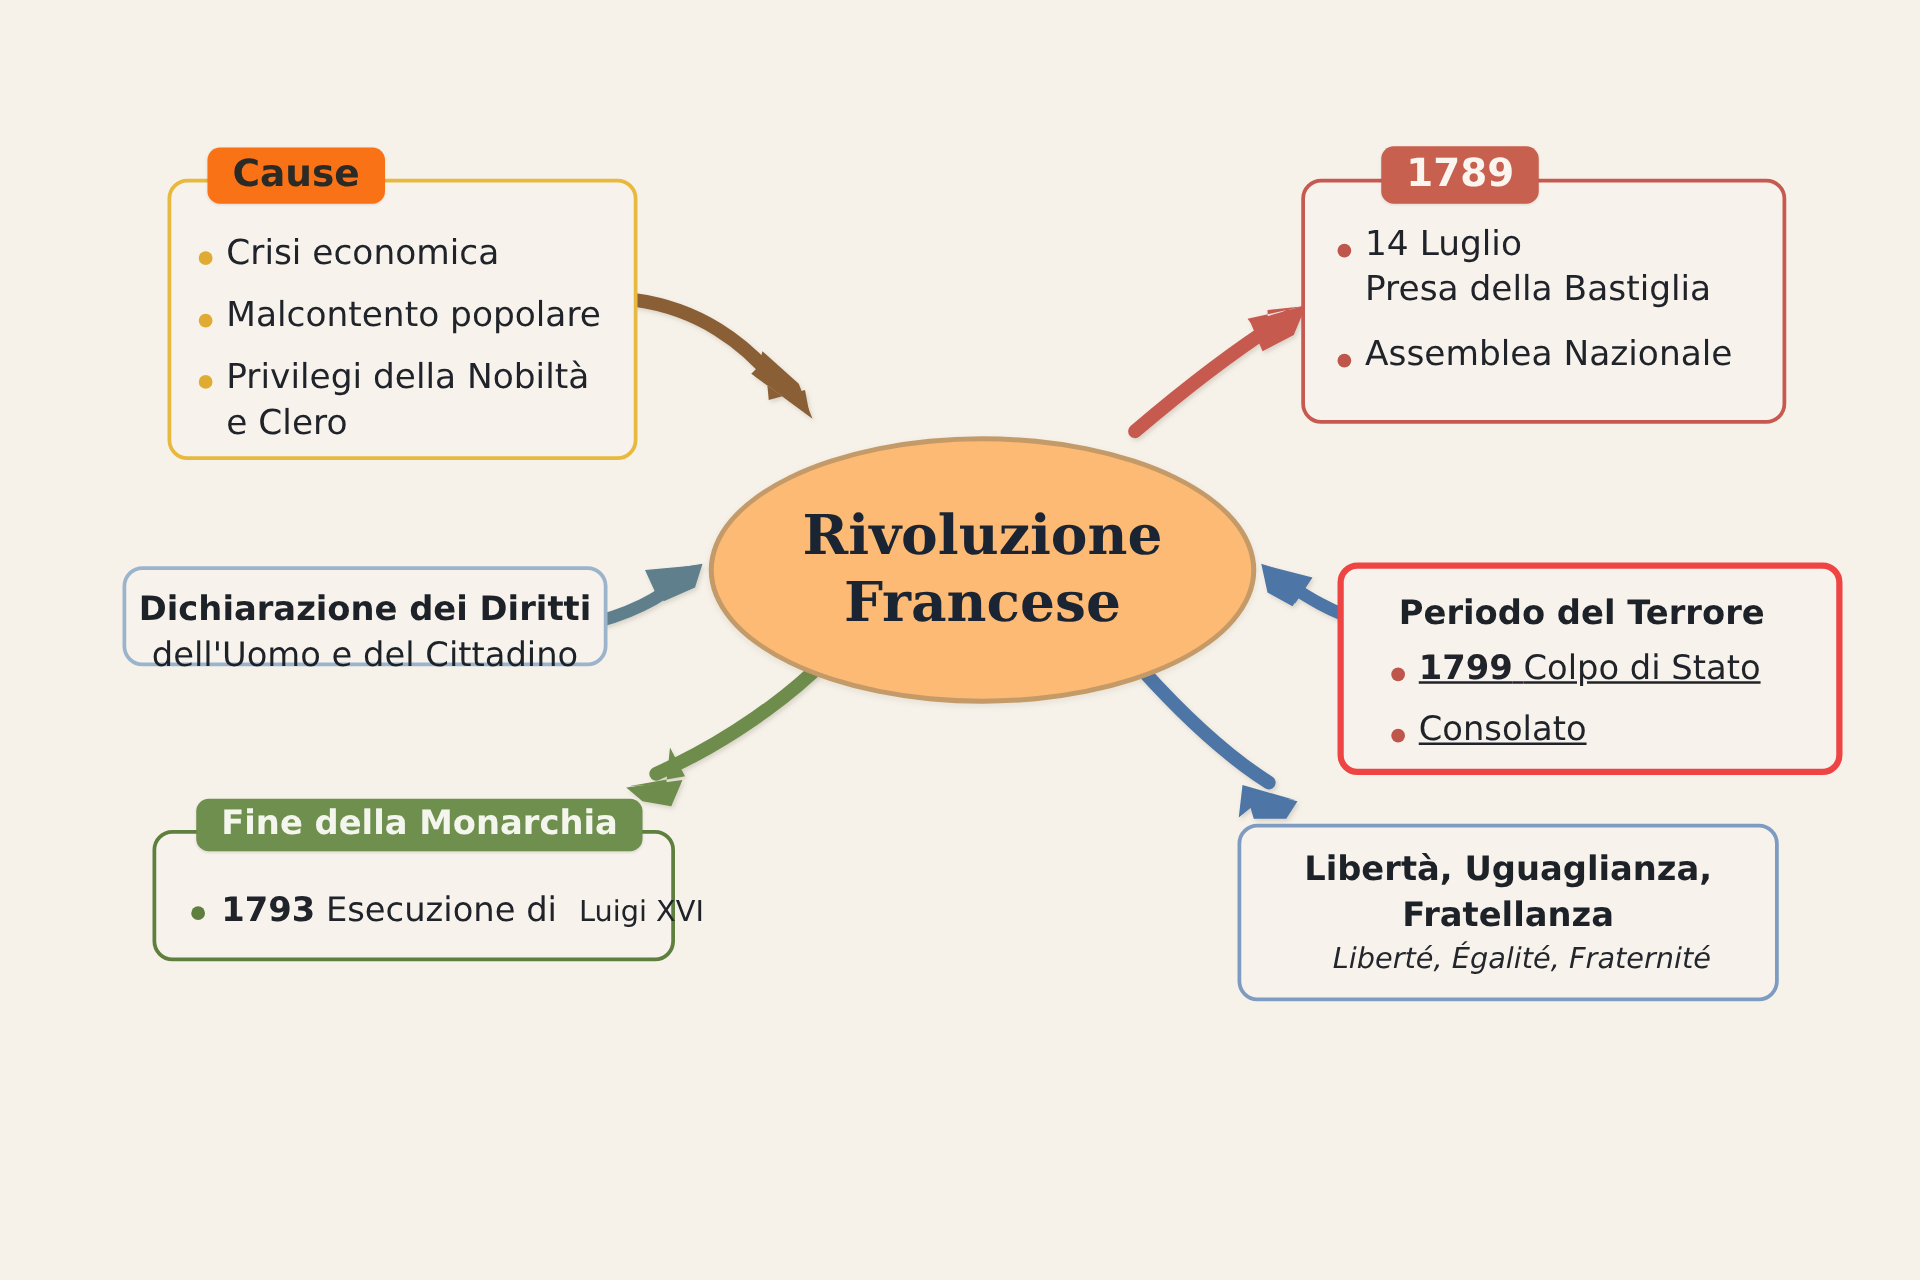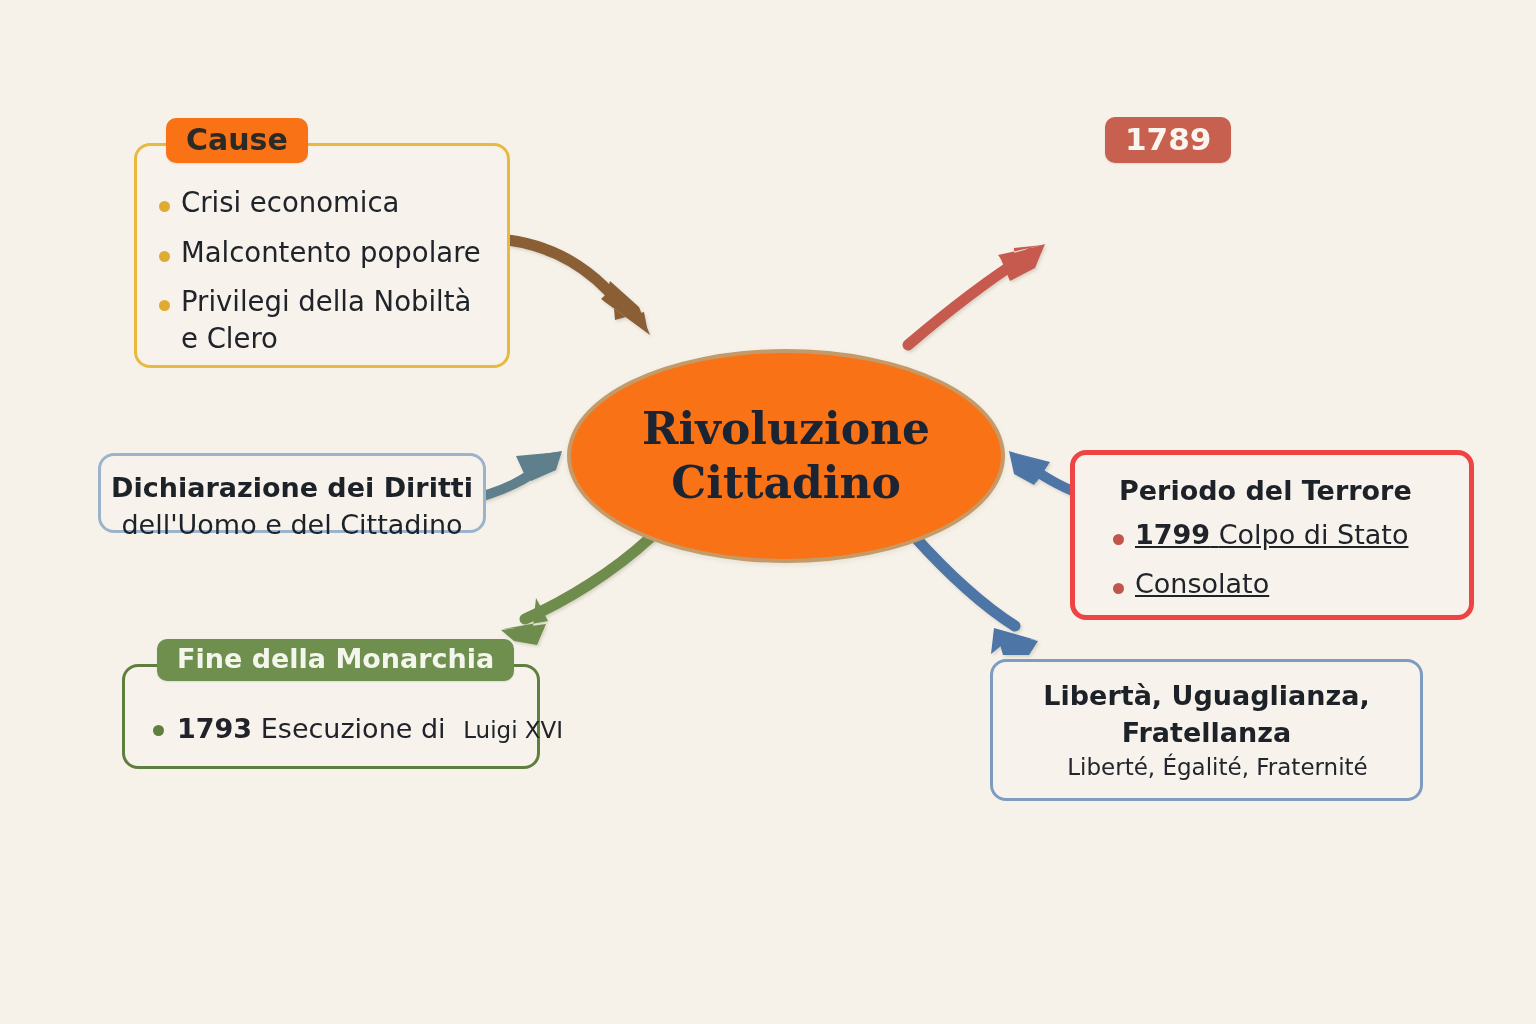--- a/index.html
+++ b/index.html
@@ -221,33 +221,34 @@
     font-size: 27px;
     font-weight: bold;
     color: #1d2128;
     line-height: 1.36;
   }
   #motto-fr {
     position: absolute;
     left: 0; right: 0; top: 92px;
     text-align: center;
     font-size: 23px;
+    font-style: italic;
     color: #23262c;
     padding-left: 22px;
   }
 
   
   #center-node {
     position: absolute;
     left: 567px;
     top: 349px;
     width: 430px;
     height: 206px;
     border-radius: 50%;
-    background: #f97316;
+    background: #fdba74;
     border: 4px solid #c49a68;
     display: flex;
     align-items: center;
     justify-content: center;
     z-index: 4;
     box-shadow: 0 2px 5px rgba(120,95,60,0.12);
   }
   #center-label {
     text-align: center;
     font-family: "DejaVu Serif", serif;
@@ -315,20 +316,31 @@
         <span>Malcontento popolare</span>
       </li>
       <li>
         <span>Privilegi della Nobiltà</span>
         <span class="sub-line">e Clero</span>
       </li>
     </ul>
   </div>
   <div class="tab" id="cause-tab">Cause</div>
 
+  <div class="node" id="y1789-box">
+    <ul class="bullets" id="y1789-list">
+      <li>
+        <span>14 Luglio</span>
+        <span class="sub-line">Presa della Bastiglia</span>
+      </li>
+      <li>
+        <span>Assemblea Nazionale</span>
+      </li>
+    </ul>
+  </div>
   <div class="tab" id="y1789-tab">1789</div>
 
   <div class="node" id="decl-box">
     <div id="decl-text">
       <span id="decl-l1">Dichiarazione dei Diritti</span>
       <span id="decl-l2">dell'Uomo e del Cittadino</span>
     </div>
   </div>
 
   <div class="node" id="mon-box">
@@ -357,17 +369,17 @@
     <div id="motto-it">
       <span>Libertà, Uguaglianza,</span><br>
       <span>Fratellanza</span>
     </div>
     <div id="motto-fr">Liberté, Égalité, Fraternité</div>
   </div>
 
   <div id="center-node">
     <div id="center-label">
       <span>Rivoluzione</span><br>
-      <span>Cittadino</span>
+      <span>Francese</span>
     </div>
   </div>
 
 </div>
 
 </body></html>

